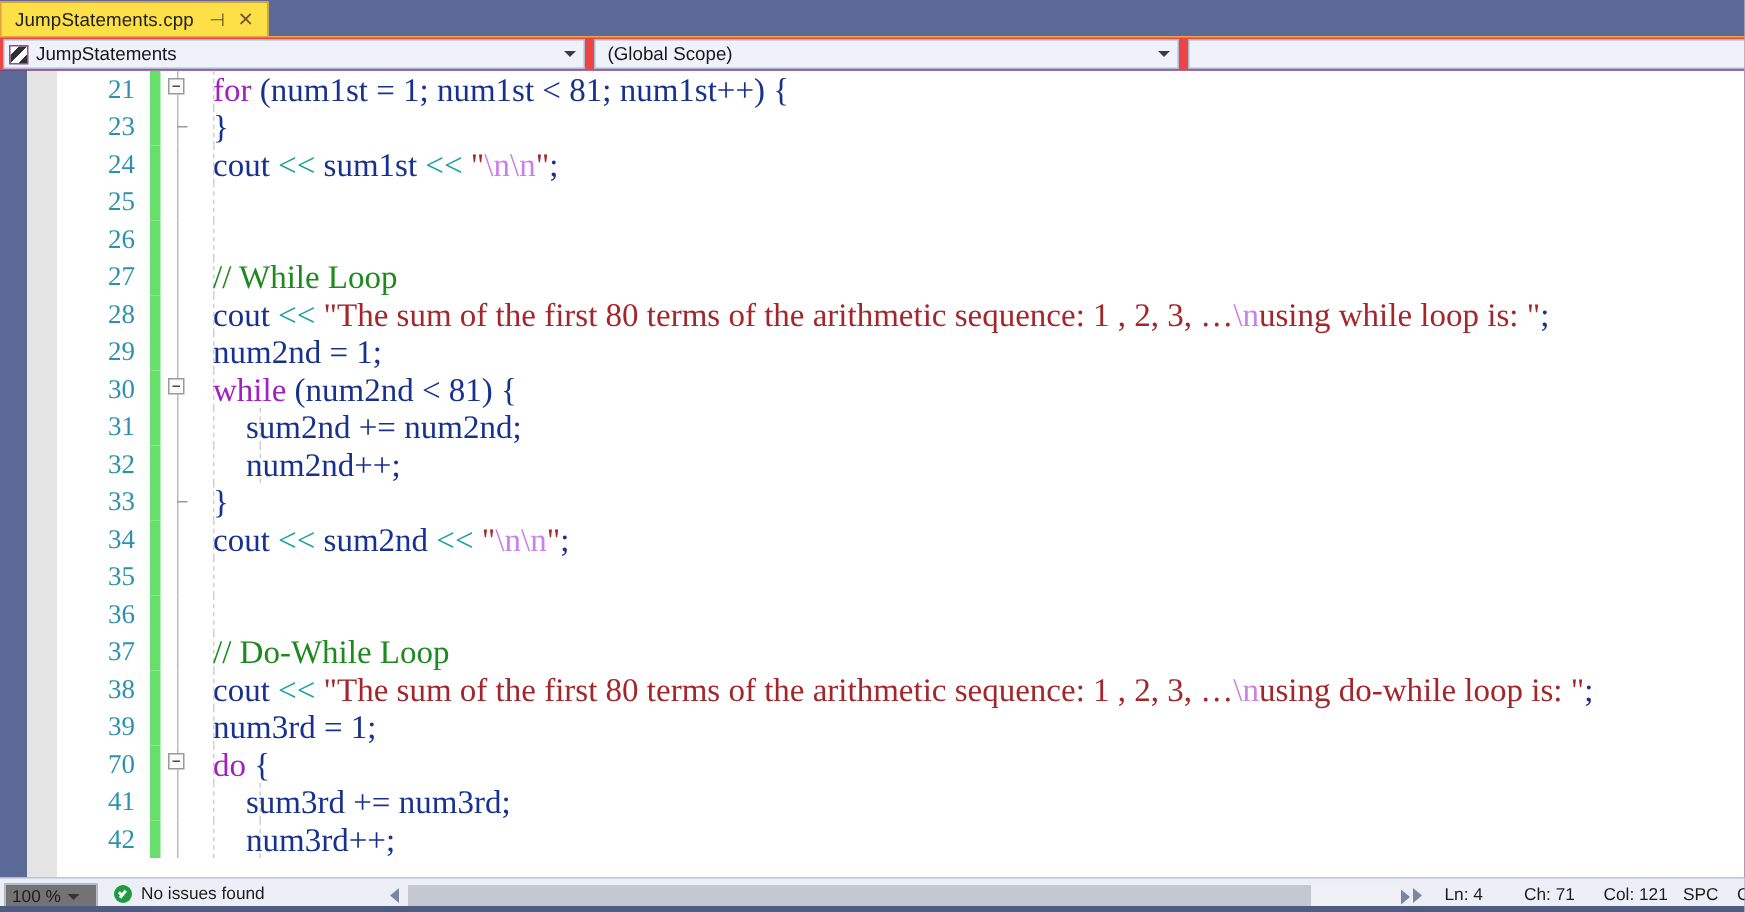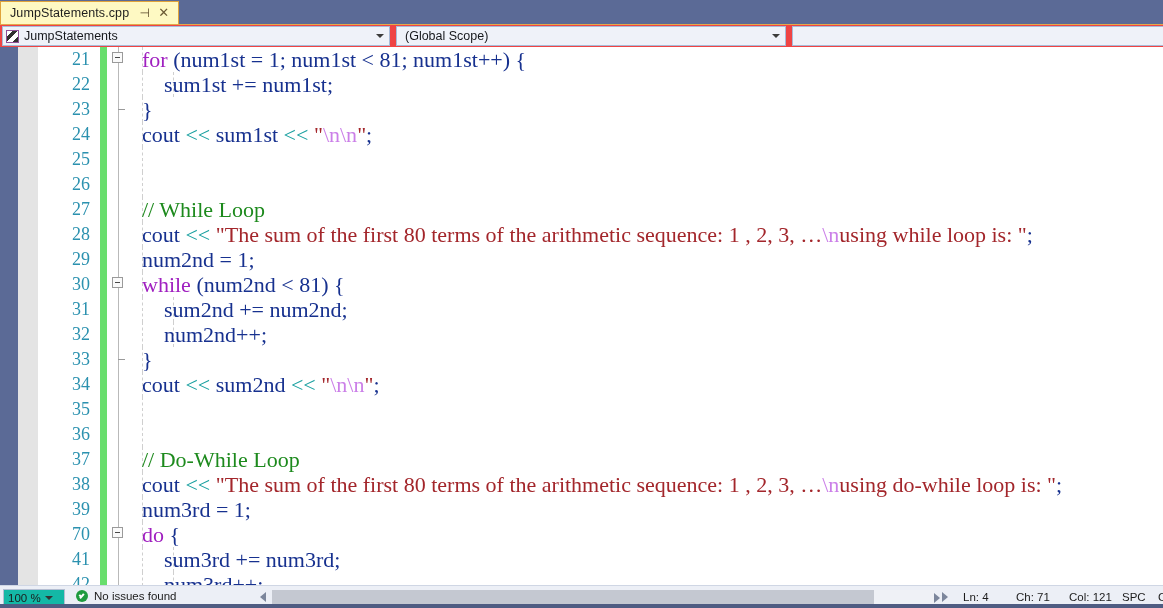--- a/index.html
+++ b/index.html
@@ -8,21 +8,21 @@
     background:#5c6a94;
     font-family:"Liberation Sans", sans-serif;
     -webkit-font-smoothing:antialiased;
   }
   .app{position:relative;width:1163px;height:608px;}
 
   
   .tabstrip{position:absolute;left:0;top:0;width:1163px;height:24px;background:#5b6a96;}
   .tab{
     position:absolute;left:0;top:1px;height:23px;
-    background:#fef9c3;border:1px solid #e0a33a;border-bottom:none;
+    background:#fde047;border:1px solid #e0a33a;border-bottom:none;
     border-radius:0;display:flex;align-items:center;padding:0 4px 0 9px;
     box-sizing:border-box;
   }
   .tab-label{font-size:12.5px;color:#1e1e1e;letter-spacing:0.1px;white-space:nowrap;}
   .tab-pin{
     margin-left:9px;width:13px;height:13px;position:relative;color:#5a4a2a;
     font-size:12px;line-height:13px;text-align:center;
   }
   .tab-close{
     margin-left:6px;width:13px;height:13px;color:#6b5a33;font-size:13px;
@@ -79,21 +79,21 @@
   .str{color:#a3262b;}
   .esc{color:#cb7fe8;}
   .cmt{color:#1d8a1d;}
   .op{color:#19a0a0;}
   .pl{color:#17318f;}
 
   
   .status{position:absolute;left:0;top:585px;width:1163px;height:23px;background:#eceff6;
           border-top:1px solid #cfd6e4;box-sizing:border-box;}
   .zoomsel{position:absolute;left:3px;top:3px;width:62px;height:17px;border:1px solid #b4bed2;
-           background:#14b8a6;box-sizing:border-box;display:flex;align-items:center;}
+           background:#737373;box-sizing:border-box;display:flex;align-items:center;}
   .zoomsel span{font-size:11.5px;color:#1c1c1c;margin-left:4px;}
   .zoomsel .nav-arrow{margin-right:4px;border-top-color:#333;}
   .issue{position:absolute;left:76px;top:4px;display:flex;align-items:flex-start;}
   .issue-icon{width:12px;height:12px;border-radius:50%;background:#1f9b3e;position:relative;}
   .issue-icon:after{content:"";position:absolute;left:3px;top:5px;width:3px;height:1.5px;
     background:#fff;transform:rotate(45deg);}
   .issue-icon:before{content:"";position:absolute;left:5px;top:3px;width:1.5px;height:6px;
     background:#fff;transform:rotate(40deg);}
   .issue-text{font-size:11.5px;color:#1c1c1c;margin-left:6px;}
 
@@ -144,28 +144,20 @@
     <div class="codearea" id="codearea">
         <div class="row">
           <div class="lineno">21</div>
           <div class="changebar"></div>
           <div class="vline"></div>
           <div class="boxminus"></div>
           <div class="indent1"></div>
           <div class="code"><span class="kw">for </span><span class="pl">(num1st = 1; num1st &lt; 81; num1st++) {</span></div>
         </div>
         <div class="row">
-          <div class="lineno">22</div>
-          <div class="changebar"></div>
-          <div class="vline"></div>
-          <div class="indent1"></div>
-          <div class="indent2"></div>
-          <div class="code"><span class="pl">    sum1st += num1st;</span></div>
-        </div>
-        <div class="row">
           <div class="lineno">23</div>
           <div class="changebar"></div>
           <div class="vline"></div>
           <div class="endtick"></div>
           <div class="indent1"></div>
           <div class="code"><span class="pl">}</span></div>
         </div>
         <div class="row">
           <div class="lineno">24</div>
           <div class="changebar"></div>

